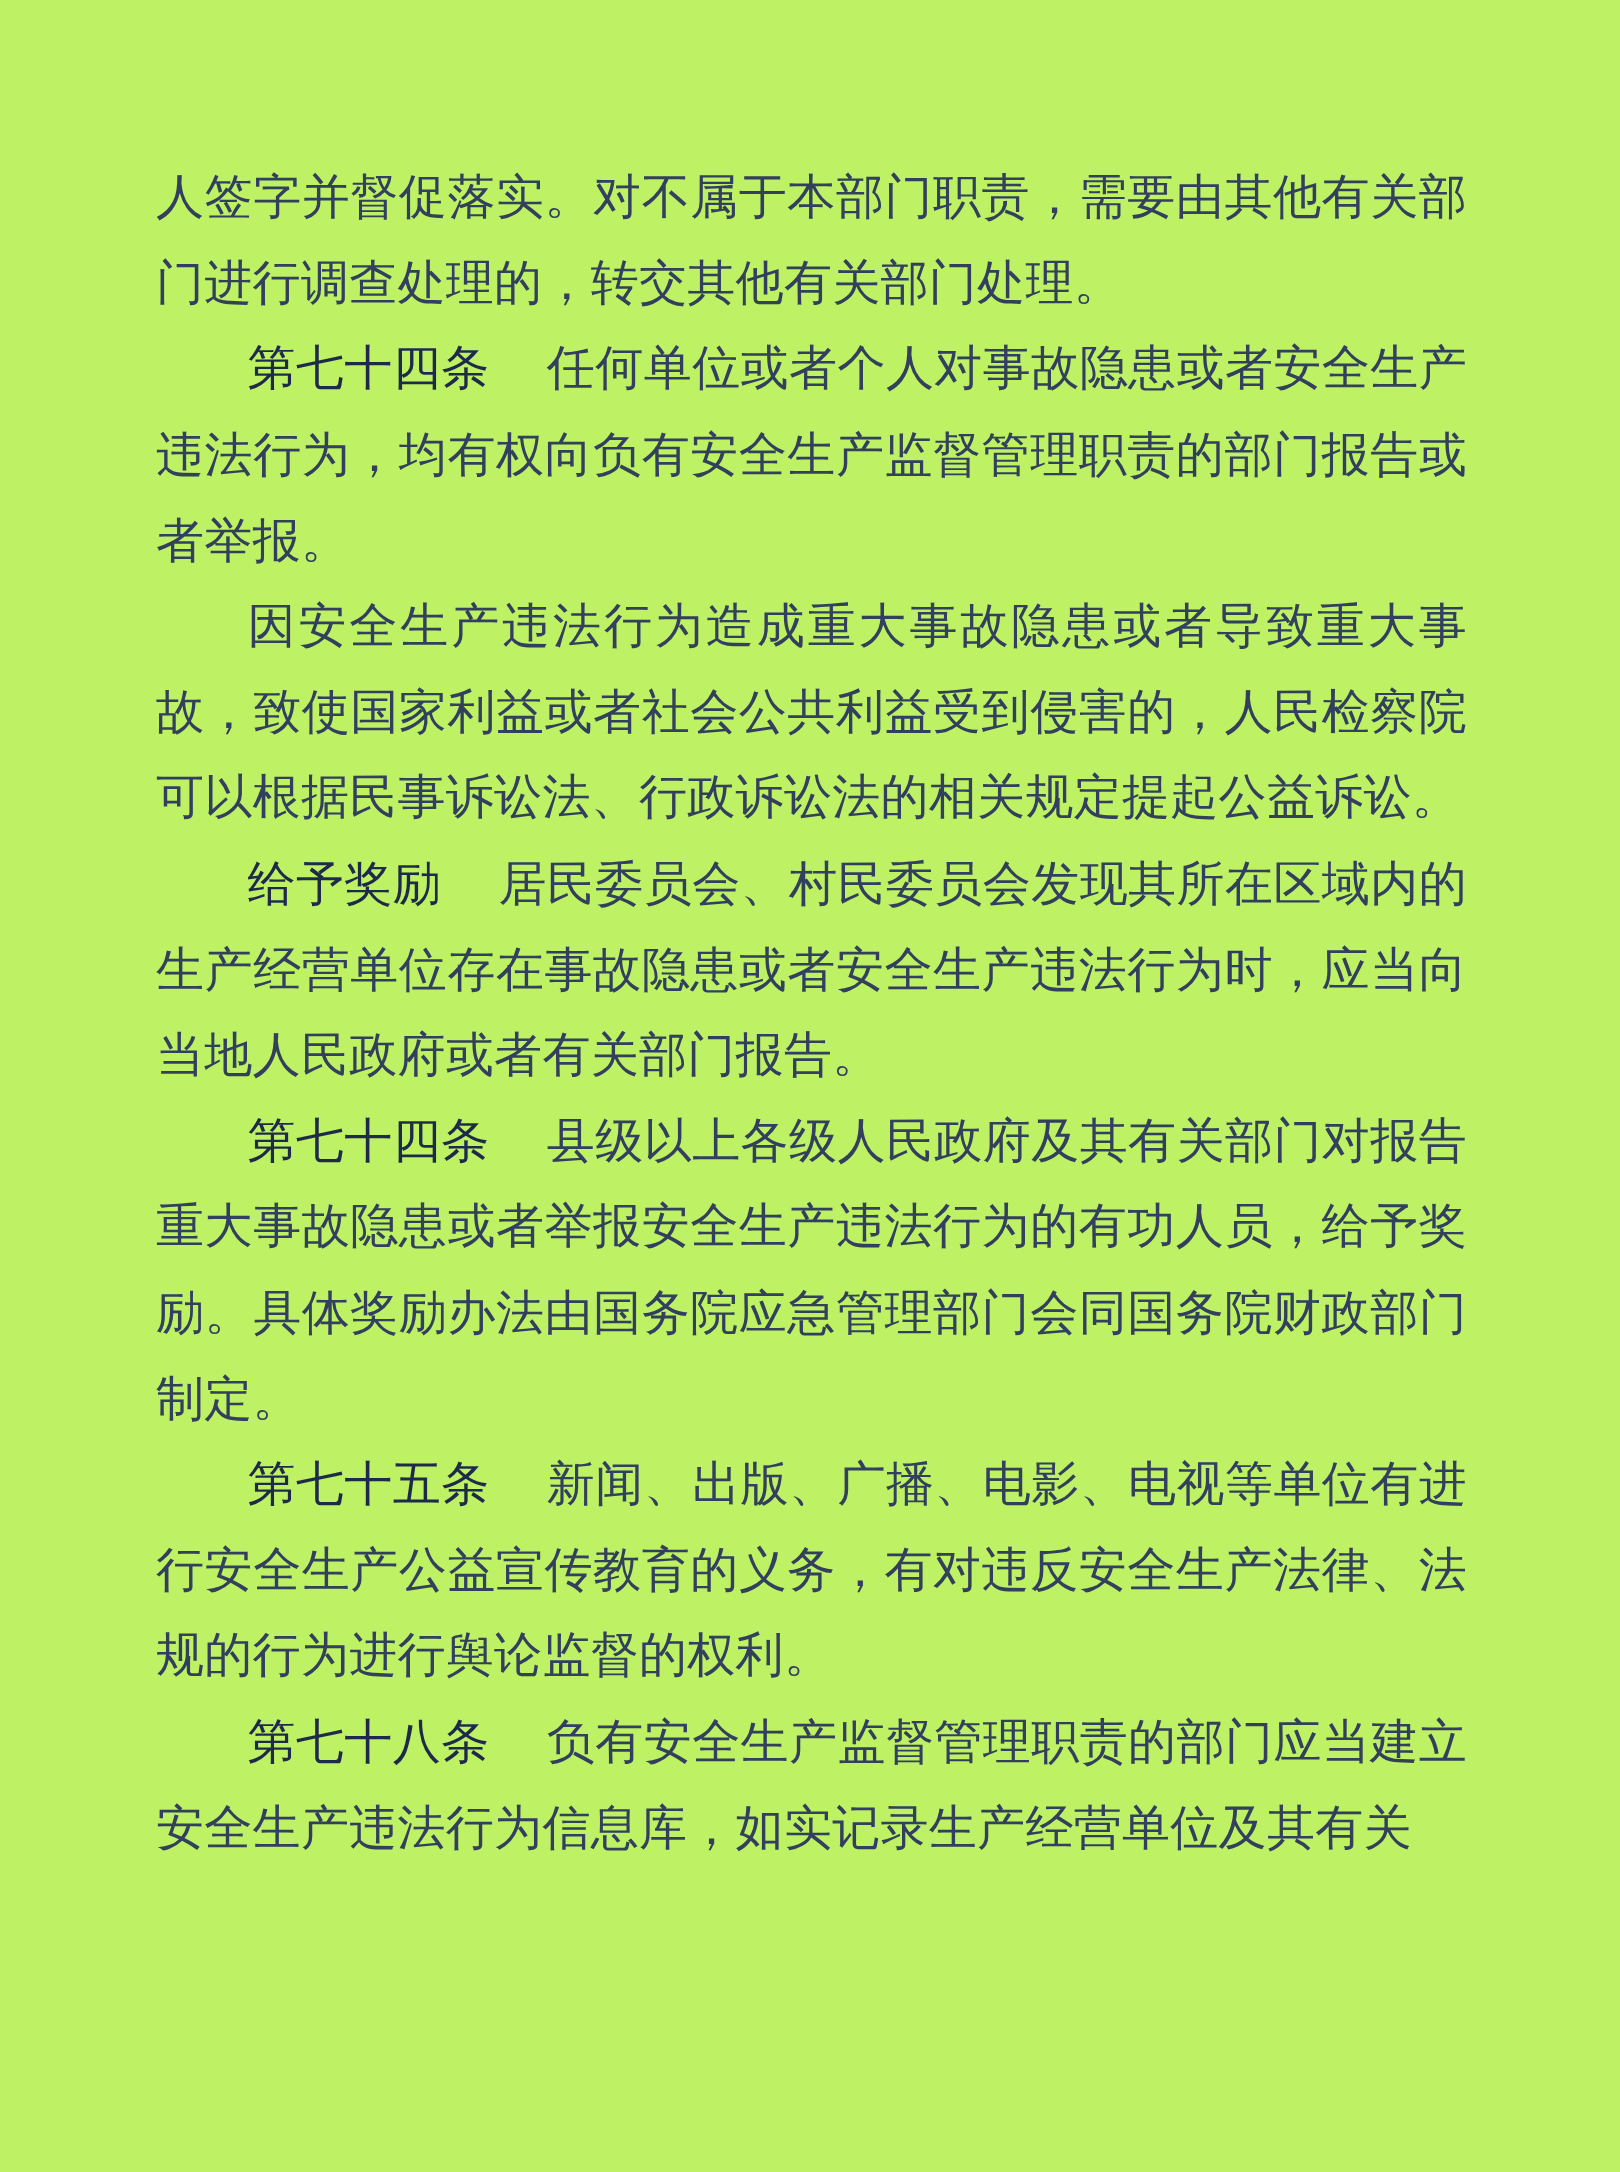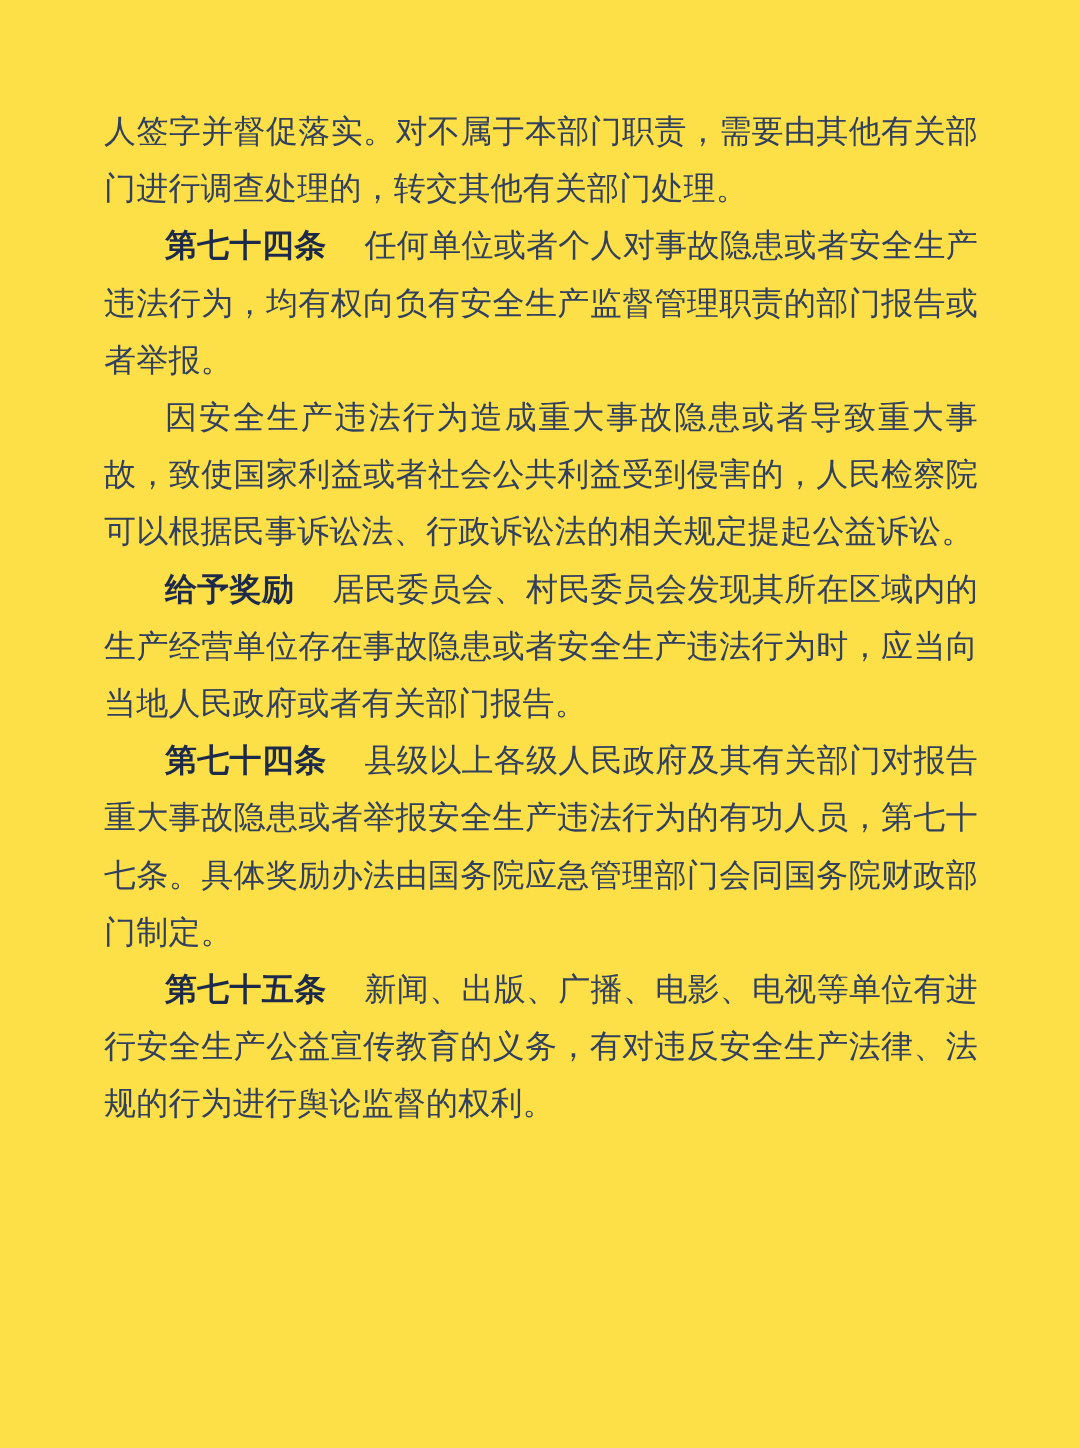--- a/index.html
+++ b/index.html
@@ -4,21 +4,21 @@
 <style>
   html, body {
     margin: 0;
     padding: 0;
     background: #ffffff;
   }
   .page {
     position: relative;
     width: 1080px;
     height: 1448px;
-    background: #fde047;
+    background: #bef264;
     overflow: hidden;
     font-family: "Liberation Serif", "DejaVu Serif", serif;
   }
   .text-block {
     position: absolute;
     left: 104px;
     top: 103px;
     width: 874px;
   }
   .para {
@@ -29,21 +29,21 @@
     letter-spacing: 0.2px;
     color: #32405e;
     text-align: justify;
     text-justify: inter-ideograph;
   }
   .para.indent {
     text-indent: 61px;
   }
   .art {
     font-family: "Liberation Sans", "DejaVu Sans", sans-serif;
-    font-weight: 700;
+    font-weight: 400;
     color: #1e2a49;
   }
   .art-gap {
     display: inline-block;
     width: 38px;
     height: 1px;
   }
 </style>
 </head>
 <body>
@@ -53,19 +53,20 @@
 
     <p class="para"><span>人签字并督促落实。对不属于本部门职责，需要由其他有关部门进行调查处理的，转交其他有关部门处理。</span></p>
 
 
     <p class="para indent"><span class="art">第七十四条</span><span class="art-gap"></span><span>任何单位或者个人对事故隐患或者安全生产违法行为，均有权向负有安全生产监督管理职责的部门报告或者举报。</span></p>
 
     <p class="para indent"><span>因安全生产违法行为造成重大事故隐患或者导致重大事故，致使国家利益或者社会公共利益受到侵害的，人民检察院可以根据民事诉讼法、行政诉讼法的相关规定提起公益诉讼。</span></p>
 
     <p class="para indent"><span class="art">给予奖励</span><span class="art-gap"></span><span>居民委员会、村民委员会发现其所在区域内的生产经营单位存在事故隐患或者安全生产违法行为时，应当向当地人民政府或者有关部门报告。</span></p>
 
-    <p class="para indent"><span class="art">第七十四条</span><span class="art-gap"></span><span>县级以上各级人民政府及其有关部门对报告重大事故隐患或者举报安全生产违法行为的有功人员，第七十七条。具体奖励办法由国务院应急管理部门会同国务院财政部门制定。</span></p>
+    <p class="para indent"><span class="art">第七十四条</span><span class="art-gap"></span><span>县级以上各级人民政府及其有关部门对报告重大事故隐患或者举报安全生产违法行为的有功人员，给予奖励。具体奖励办法由国务院应急管理部门会同国务院财政部门制定。</span></p>
 
     <p class="para indent"><span class="art">第七十五条</span><span class="art-gap"></span><span>新闻、出版、广播、电影、电视等单位有进行安全生产公益宣传教育的义务，有对违反安全生产法律、法规的行为进行舆论监督的权利。</span></p>
 
+    <p class="para indent"><span class="art">第七十八条</span><span class="art-gap"></span><span>负有安全生产监督管理职责的部门应当建立安全生产违法行为信息库，如实记录生产经营单位及其有关</span></p>
 
   </div>
 </div>
 
 </body></html>

